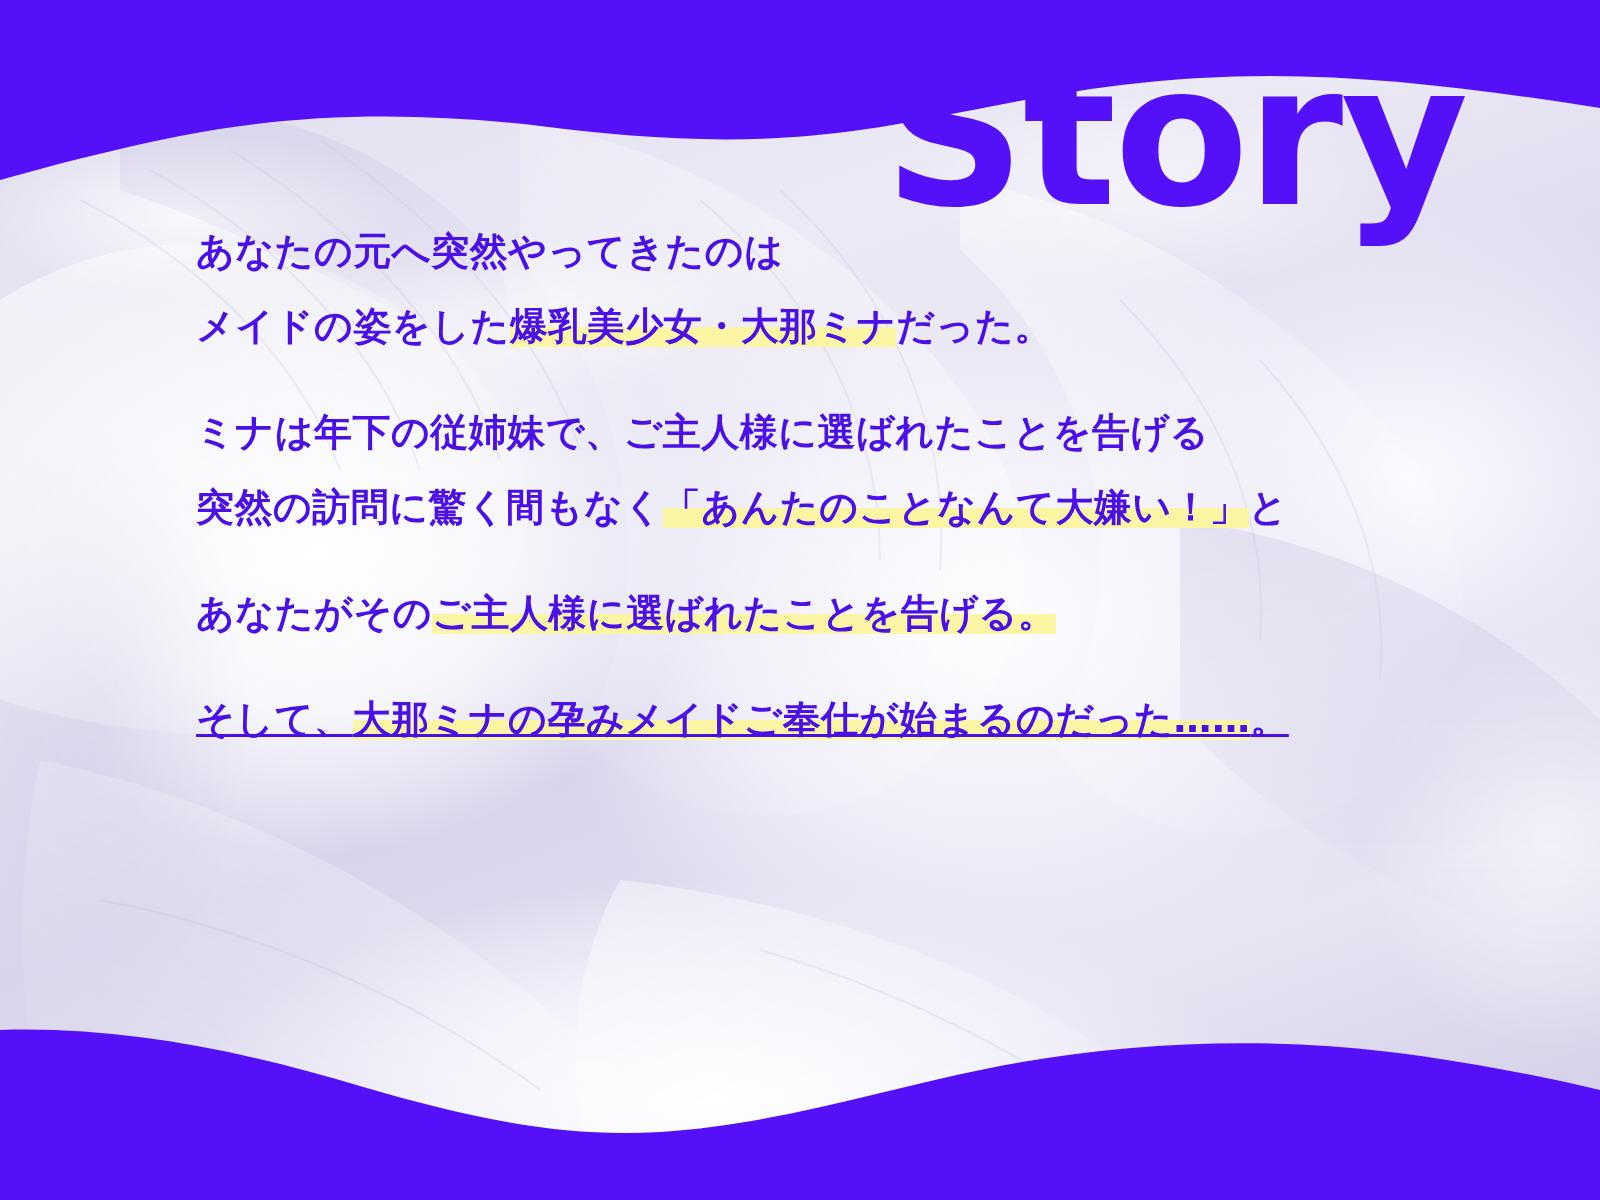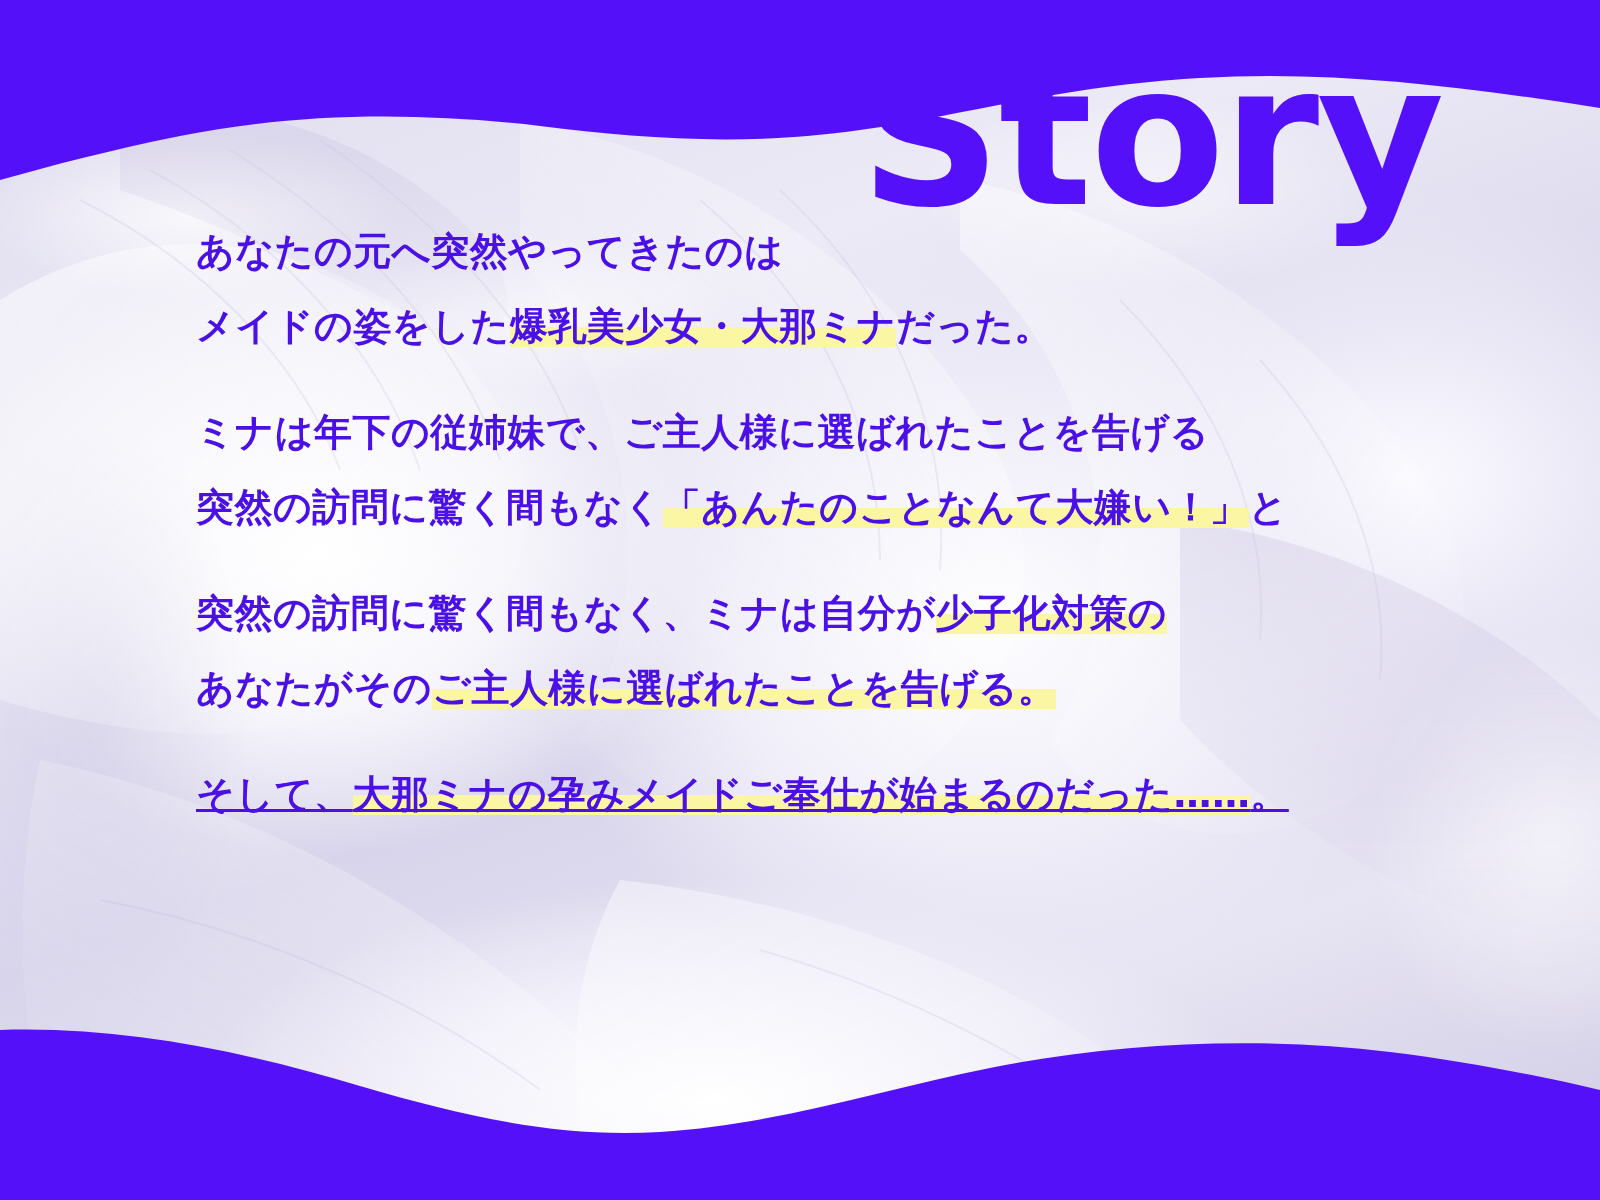--- a/index.html
+++ b/index.html
@@ -57,21 +57,21 @@
     left: 0;
     width: 1600px;
     pointer-events: none;
   }
   #wave-top { top: 0; height: 340px; }
   #wave-bottom { bottom: 0; height: 300px; }
 
   
   #story-title {
     position: absolute;
-    left: 860px;
+    left: 884px;
     top: 38px;
     font-size: 196px;
     line-height: 1;
     font-weight: bold;
     color: #5510fa;
     letter-spacing: -0.012em;
     white-space: nowrap;
     font-family: "DejaVu Sans", "Liberation Sans", sans-serif;
   }
 
@@ -187,21 +187,20 @@
   <div id="story-body">
       <div class="para">
         <span class="line"><span class="">あなたの元へ突然やってきたのは</span></span>
         <span class="line"><span class="">メイドの姿をした</span><span class="hl">爆乳美少女・大那ミナ</span><span class="">だった。</span></span>
       </div>
       <div class="para">
         <span class="line"><span class="">ミナは年下の従姉妹で、ご主人様に選ばれたことを告げる</span></span>
         <span class="line"><span class="">突然の訪問に驚く間もなく</span><span class="hl">「あんたのことなんて大嫌い！」</span><span class="">と</span></span>
       </div>
       <div class="para">
-        <span class="line"><span class="">突然の訪問に驚く間もなく、ミナは自分が</span><span class="hl">少子化対策の</span></span>
         <span class="line"><span class="">あなたがその</span><span class="hl">ご主人様に選ばれたことを告げる。</span></span>
       </div>
       <div class="para">
         <span class="line"><span class="">そして、</span><span class="hl">大那ミナの孕みメイドご奉仕が始まるのだった……</span><span class="">。</span></span>
       </div>
     </div>
 
 </div>
 
 </body></html>

